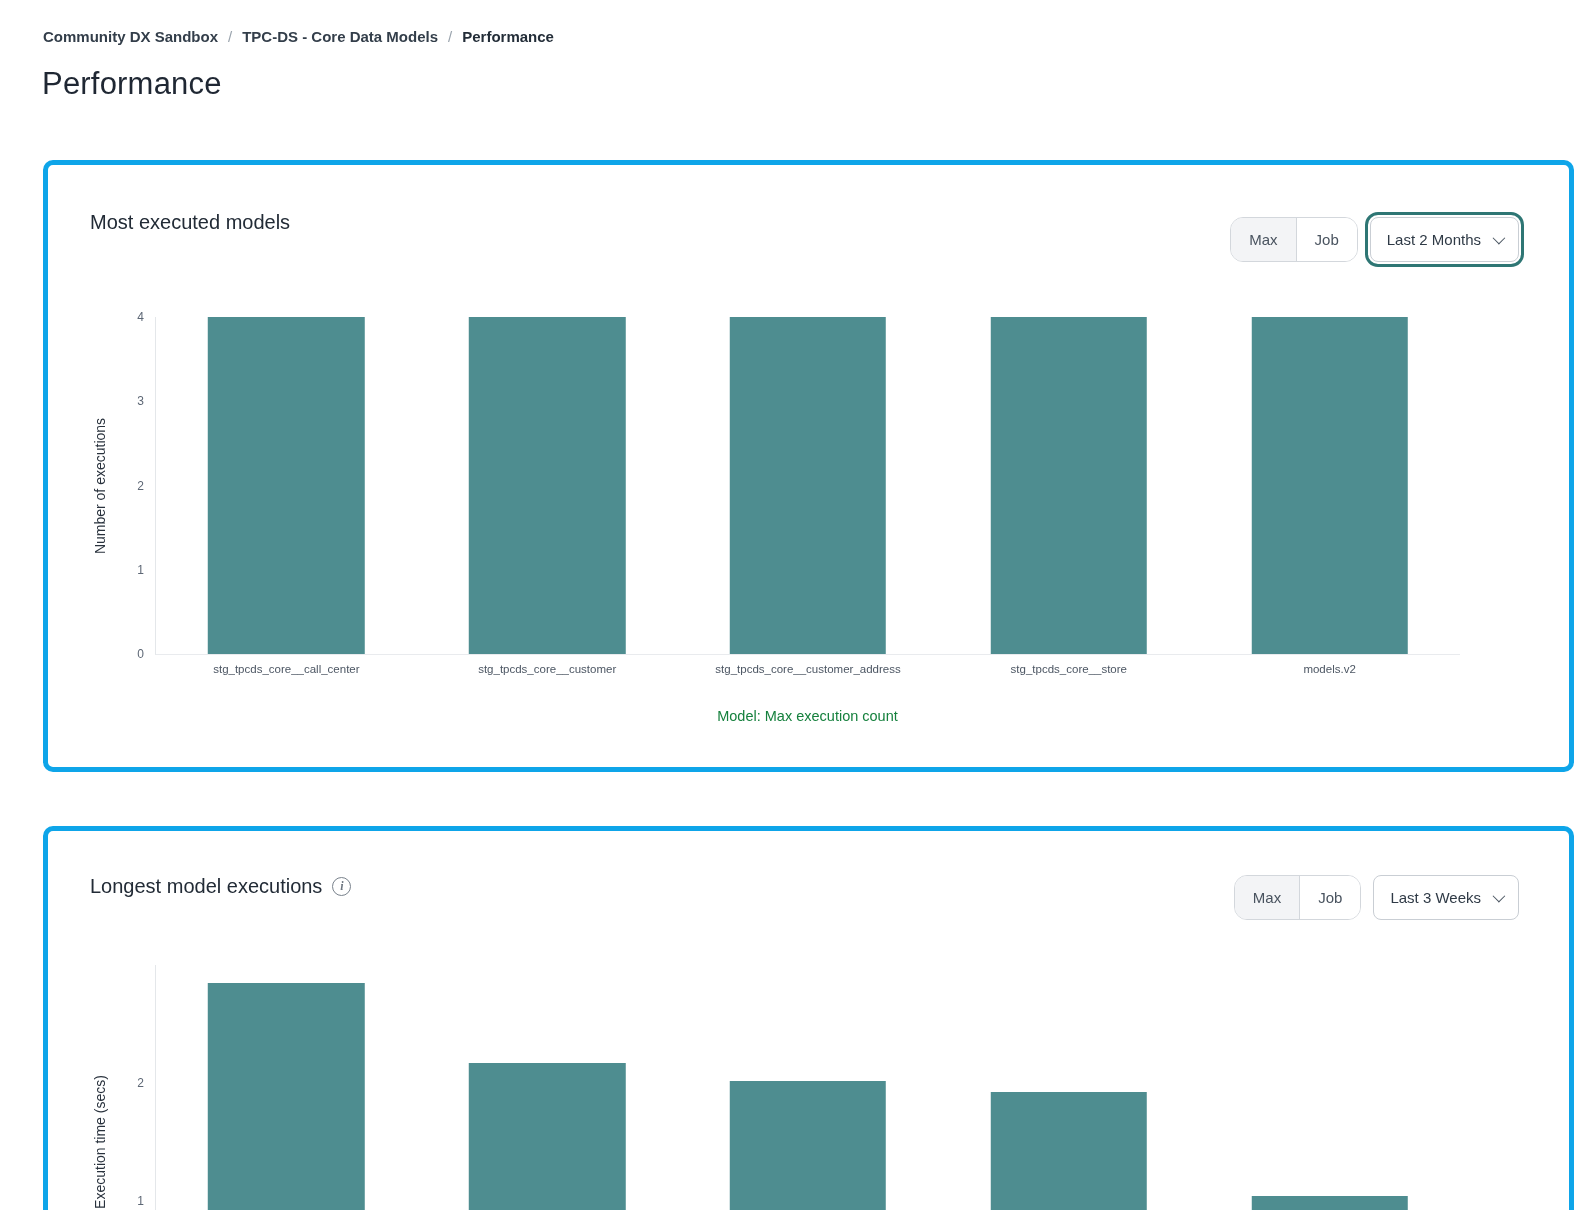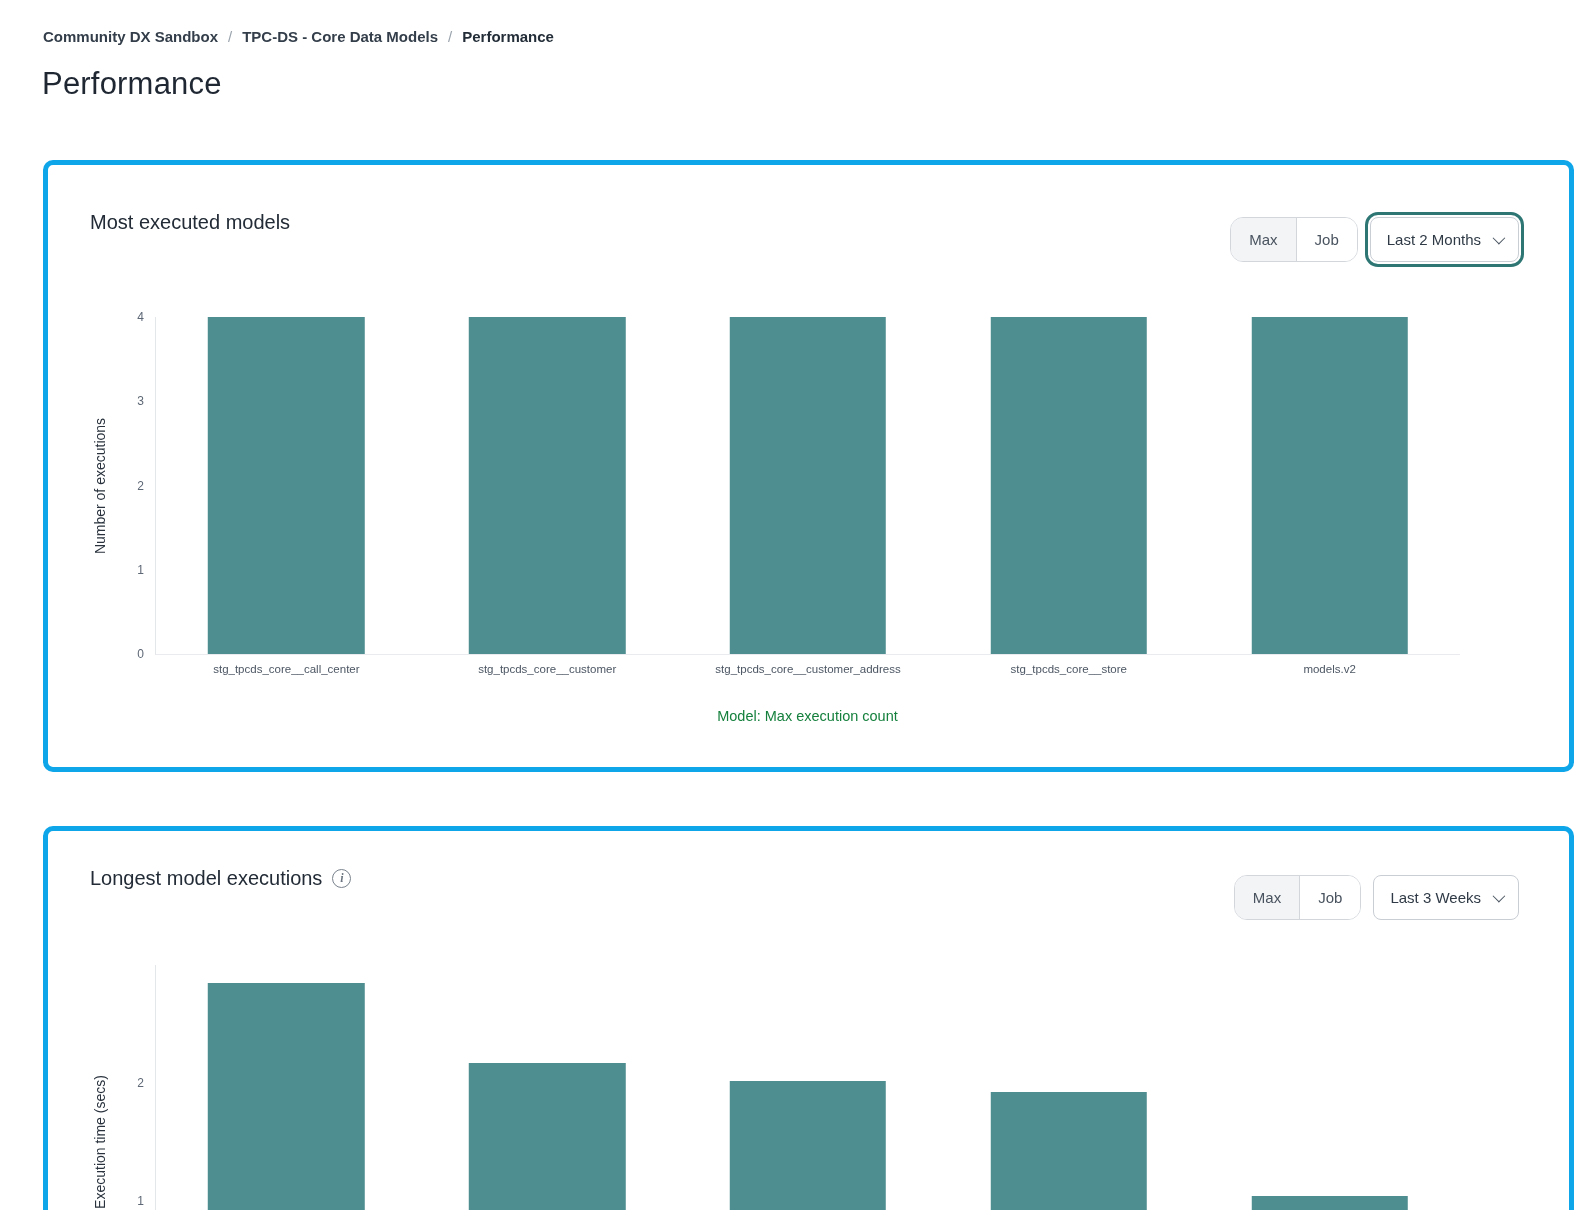--- a/index.html
+++ b/index.html
@@ -19,21 +19,21 @@
 
   
   .card { position:absolute; left:43px; width:1531px; background:#fff;
     border:5px solid #0ea5e9; border-radius:10px; }
   .card-1 { top:160px; height:612px; }
   .card-2 { top:826px; height:700px; }
 
   .chart-title { position:absolute; left:42px; font-size:20px; color:#222b36; display:flex;
     align-items:center; gap:10px; }
   .card-1 .chart-title { top:205px; }
-  .card-2 .chart-title { top:36px; }
+  .card-2 .chart-title { top:44px; }
   .card-1 .chart-title { top:46px; }
 
   .info-icon { width:19px; height:19px; border:1.5px solid #79828c; border-radius:50%;
     color:#6d7680; font-size:12px; line-height:16px; text-align:center;
     font-family:"Liberation Serif","DejaVu Serif",serif; font-style:italic; font-weight:bold; }
 
   
   .controls { position:absolute; right:50px; display:flex; align-items:center; gap:12px; }
   .card-1 .controls { top:52px; }
   .card-2 .controls { top:44px; }

